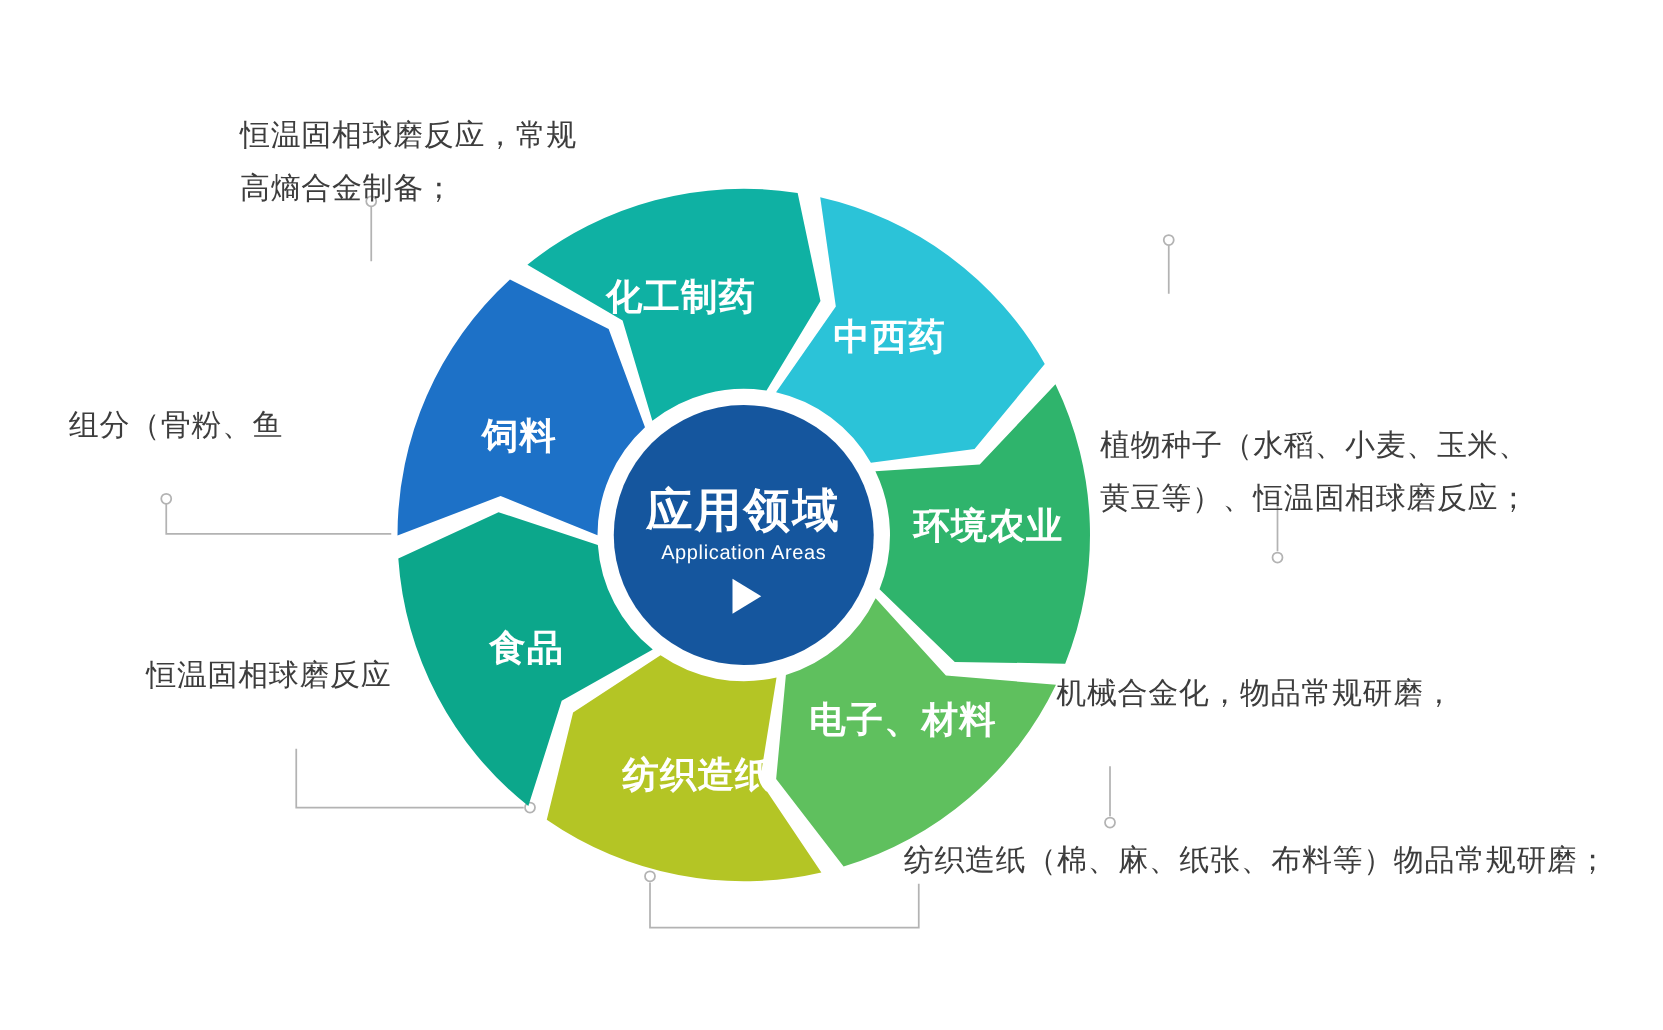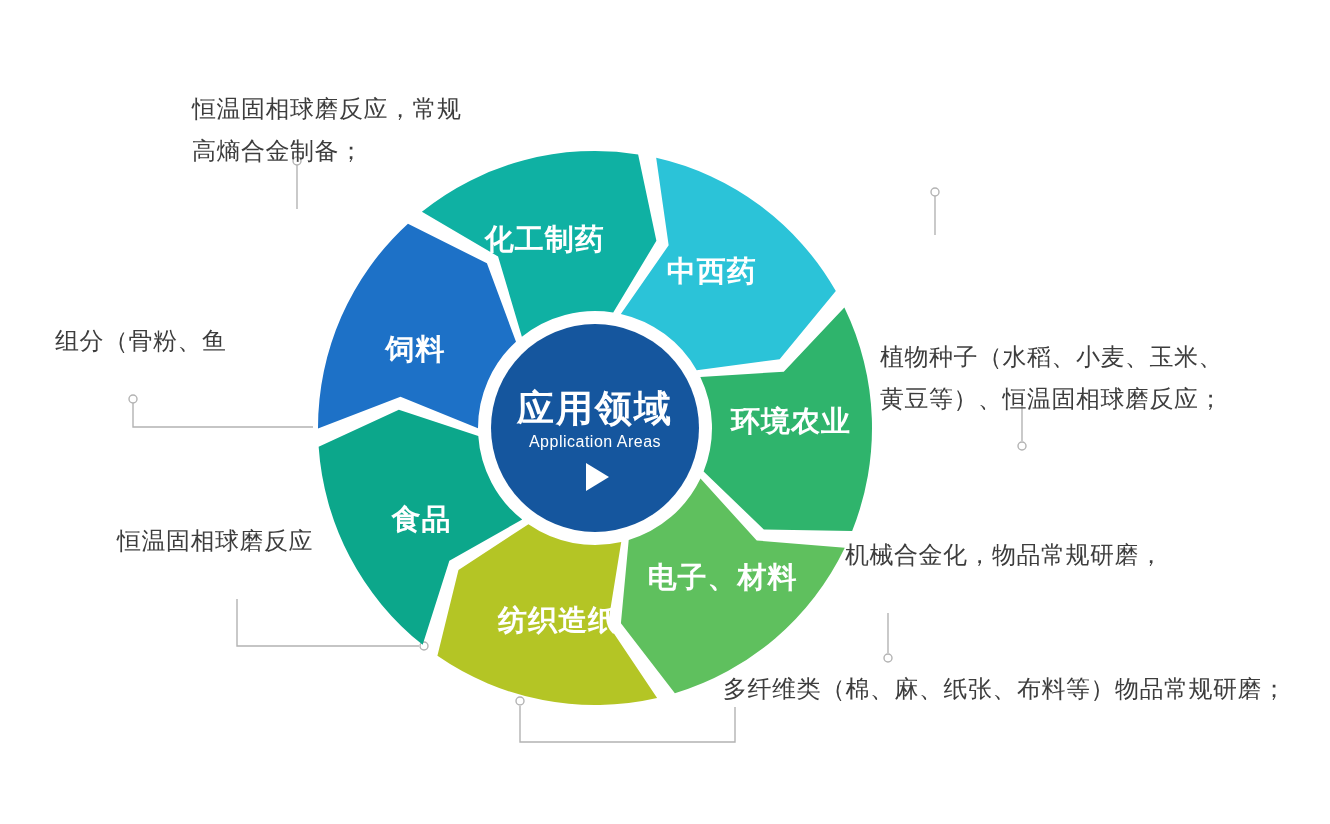--- a/index.html
+++ b/index.html
@@ -108,16 +108,16 @@
 
   <div class="ann ann-food">
     <span class="ln">恒温固相球磨反应</span>
   </div>
 
   <div class="ann ann-electronics">
     <span class="ln">机械合金化，物品常规研磨，</span>
   </div>
 
   <div class="ann ann-textile">
-    <span class="ln">多纤维类（棉、麻、纸张、布料等）物品常规研磨；</span>
+    <span class="ln">纺织造纸（棉、麻、纸张、布料等）物品常规研磨；</span>
   </div>
 
 </div>
 
 </body></html>

